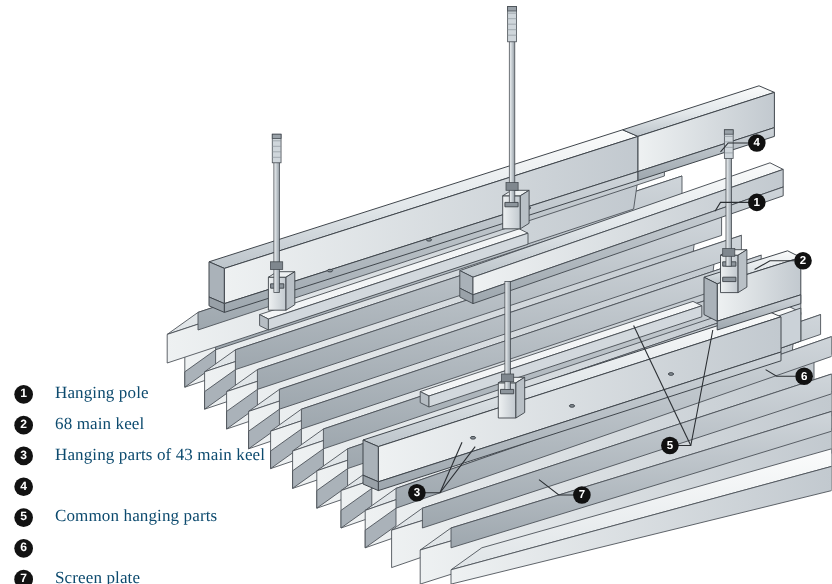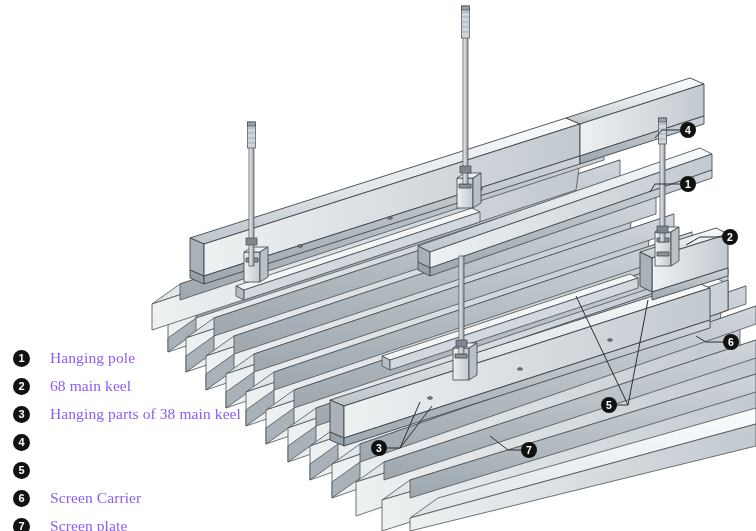--- a/index.html
+++ b/index.html
@@ -15,21 +15,21 @@
   #legend{position:absolute;left:0px;top:344px;width:300px;}
   .legend-row{display:flex;align-items:center;height:28px;}
   .badge{
     width:17px;height:17px;border-radius:50%;background:#121212;
     color:#ffffff;font-family:"Liberation Sans",sans-serif;
     font-size:11px;font-weight:bold;line-height:17px;text-align:center;
     margin-left:13px;flex:0 0 auto;
   }
   .legend-label{
     margin-left:20px;font-family:"Liberation Serif",serif;
-    font-size:15.5px;color:#8b5cf6;white-space:nowrap;letter-spacing:.1px;
+    font-size:15.5px;color:#0c4a6e;white-space:nowrap;letter-spacing:.1px;
   }
 
   
   .callout{
     position:absolute;width:16px;height:16px;border-radius:50%;
     background:#111111;color:#ffffff;
     font-family:"Liberation Sans",sans-serif;font-size:10.5px;font-weight:bold;
     line-height:16px;text-align:center;
   }
 </style>
@@ -331,31 +331,31 @@
     <div class="legend-row">
       <div class="badge">1</div>
       <div class="legend-label">Hanging pole</div>
     </div>
     <div class="legend-row">
       <div class="badge">2</div>
       <div class="legend-label">68 main keel</div>
     </div>
     <div class="legend-row">
       <div class="badge">3</div>
-      <div class="legend-label">Hanging parts of 38 main keel</div>
+      <div class="legend-label">Hanging parts of 43 main keel</div>
     </div>
     <div class="legend-row">
       <div class="badge">4</div>
     </div>
     <div class="legend-row">
       <div class="badge">5</div>
+      <div class="legend-label">Common hanging parts</div>
     </div>
     <div class="legend-row">
       <div class="badge">6</div>
-      <div class="legend-label">Screen Carrier</div>
     </div>
     <div class="legend-row">
       <div class="badge">7</div>
       <div class="legend-label">Screen plate</div>
     </div>
   </div>
 
 </div>
 
 </body></html>

